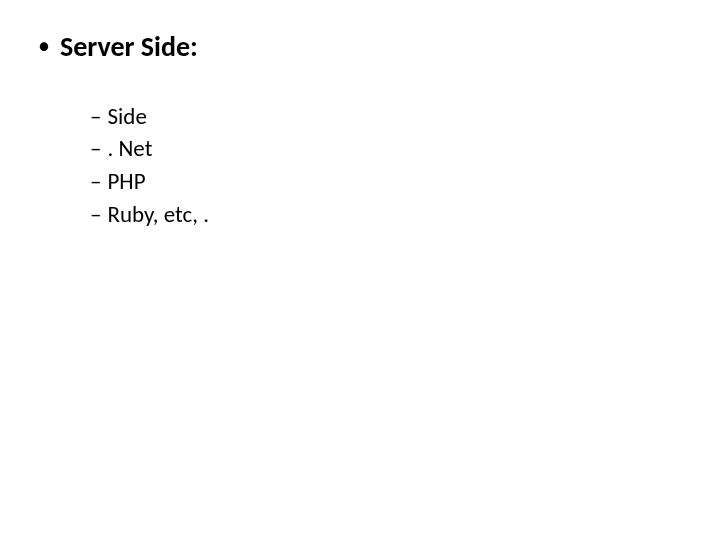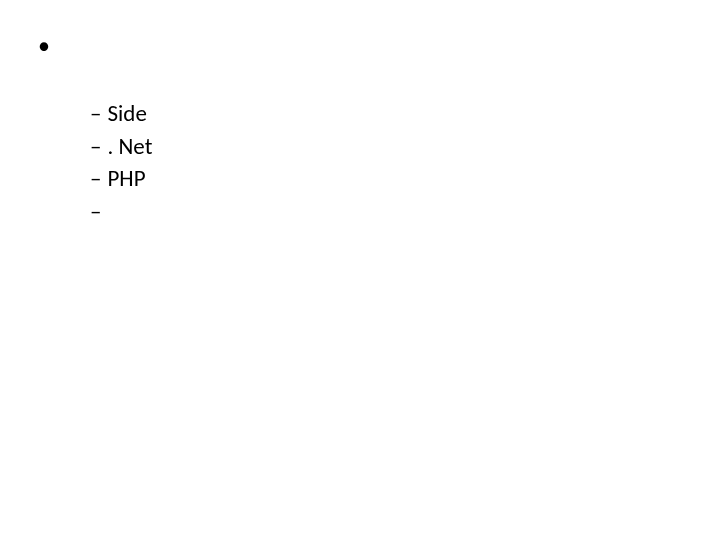--- a/index.html
+++ b/index.html
@@ -48,31 +48,33 @@
     .sub-label {
       font-size: 23px;
       line-height: 1.25;
     }
   </style>
 </head>
 <body>
 
 <div class="bullet-main">
   <span class="bullet-dot">•</span>
+  <span class="bullet-main-label">Server Side:</span>
 </div>
 
 <div class="sub-list">
   <div class="sub-item">
     <span class="sub-dash">–</span>
     <span class="sub-label">Side</span>
   </div>
   <div class="sub-item">
     <span class="sub-dash">–</span>
     <span class="sub-label">. Net</span>
   </div>
   <div class="sub-item">
     <span class="sub-dash">–</span>
     <span class="sub-label">PHP</span>
   </div>
   <div class="sub-item">
     <span class="sub-dash">–</span>
+    <span class="sub-label">Ruby, etc, .</span>
   </div>
 </div>
 
 </body></html>

